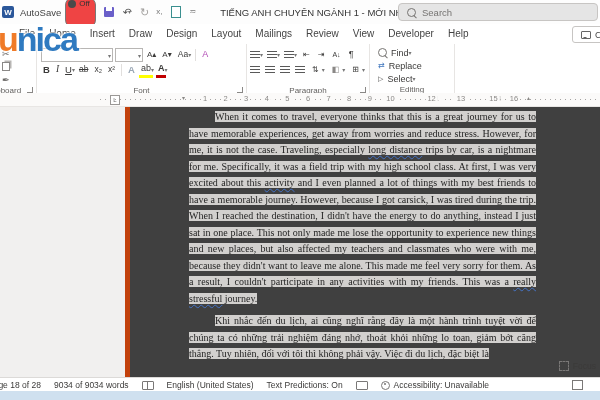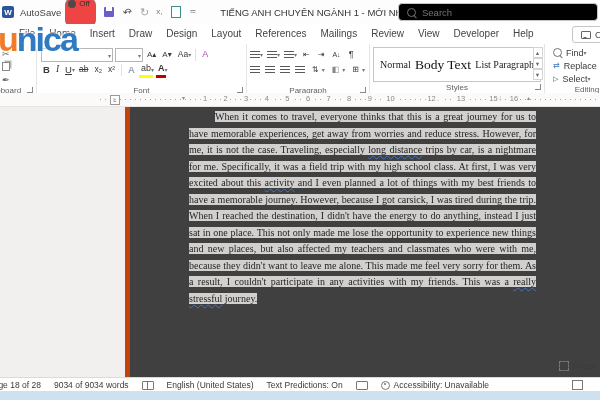--- a/index.html
+++ b/index.html
@@ -18,21 +18,21 @@
   .qat{display:flex;align-items:center;gap:7px;margin-right:10px;}
   .save-ic{width:10px;height:10px;background:#6a5fc9;border-radius:1px;position:relative;}
   .save-ic:before{content:"";position:absolute;left:2px;top:0;width:6px;height:4px;background:#fff;}
   .glyph{font-size:11px;color:#555;line-height:1;}
   .glyph-sm{font-size:8px;color:#777;line-height:1;}
   .drop{font-size:6px;color:#777;margin-left:-4px;}
   .doc-ic{width:8px;height:10px;border:1px solid #3a8f8f;background:#fff;position:relative;}
   .doc-title{display:flex;align-items:center;gap:6px;margin-left:14px;white-space:nowrap;
     font-size:9.5px;color:#333;}
   .searchbox{position:absolute;left:398px;top:3px;width:190px;height:16px;border:1px solid #c7c5c3;
-    border-radius:4px;background:#000000;display:flex;align-items:center;gap:6px;padding-left:8px;
+    border-radius:4px;background:#e5e5e5;display:flex;align-items:center;gap:6px;padding-left:8px;
     font-size:9.5px;color:#767472;}
   .mag{width:7px;height:7px;border:1px solid #767472;border-radius:50%;position:relative;flex:none;}
   .mag:after{content:"";position:absolute;left:6px;top:6px;width:4px;height:1px;background:#767472;
     transform:rotate(45deg);transform-origin:0 0;}
   
   .tabrow{position:absolute;left:0;top:24px;width:600px;height:20px;background:#fff;
     display:flex;align-items:center;}
   .tabs{display:flex;margin-left:12px;}
   .tab{padding:0 7px;font-size:10px;color:#444;line-height:20px;white-space:nowrap;}
   .comments-btn{position:absolute;left:572px;top:2px;height:15px;border:1px solid #c7c5c3;
@@ -158,21 +158,20 @@
   </div>
 
   <div class="tabrow">
     <div class="tabs">
         <span class="tab">File</span>
         <span class="tab">Home</span>
         <span class="tab">Insert</span>
         <span class="tab">Draw</span>
         <span class="tab">Design</span>
         <span class="tab">Layout</span>
-        <span class="tab">References</span>
         <span class="tab">Mailings</span>
         <span class="tab">Review</span>
         <span class="tab">View</span>
         <span class="tab">Developer</span>
         <span class="tab">Help</span>
       </div>
     <div class="comments-btn">
       <span class="bubble"></span>
       <span>Comments</span>
     </div>
@@ -257,34 +256,20 @@
           <span class="drop">▾</span>
         <span class="btn" style="font-size:8px;color:#8a8886">◧</span>
           <span class="drop">▾</span>
         <span class="btn" style="font-size:8px">⊞</span>
           <span class="drop">▾</span>
       </div>
       <div class="grp-label">Paragraph</div>
       <span class="launch"></span>
     </div>
 
-    <div class="grp g-styles">
-      <div class="gallery">
-          <span class="st-normal">Normal</span>
-          <span class="st-body">Body Text</span>
-          <span class="st-list">List Paragraph</span>
-        </div>
-      <div class="scrollcol">
-        <span>▲</span>
-        <span>▼</span>
-        <span>▼</span>
-      </div>
-      <div class="grp-label">Styles</div>
-      <span class="launch"></span>
-    </div>
 
     <div class="grp g-edit" style="border-right:1px solid #e7e5e3">
       <div class="edit-row">
         <span class="mag"></span>
         <span>Find</span>
         <span class="drop">▾</span>
       </div>
       <div class="edit-row">
         <span class="repl-ic">⇄</span>
         <span>Replace</span>
@@ -321,20 +306,21 @@
         <span class="rnum" style="left: 514px;">16</span>
       </div>
     <span class="ind-mark" style="left:182px">▾</span>
     <span class="ind-mark" style="left:527px">▴</span>
   </div>
 
   <div class="docarea">
     <div class="page">
       <div class="textcol">
           <div class="para"><span class="sel">When it comes to travel, everyone thinks that this is a great journey for us to have memorable experiences, get away from worries and reduce stress. However, for me, it is not the case. Traveling, especially <span class="gram">long distance</span> trips by car, is a nightmare for me. Specifically, it was a field trip with my high school class. At first, I was very excited about this <span class="gram">activity</span> and I even planned a lot of things with my best friends to have a memorable journey. However, because I got carsick, I was tired during the trip. When I reached the destination, I didn't have the energy to do anything, instead I just sat in one place. This not only made me lose the opportunity to experience new things and new places, but also affected my teachers and classmates who were with me, because they didn't want to leave me alone. This made me feel very sorry for them. As a result, I couldn't participate in any activities with my friends. This was a <span class="gram">really stressful</span> journey.</span></div>
+          <div class="para"><span class="sel">Khi nhắc đến du lịch, ai cũng nghĩ rằng đây là một hành trình tuyệt vời để chúng ta có những trải nghiệm đáng nhớ, thoát khỏi những lo toan, giảm bớt căng thẳng. Tuy nhiên, đối với tôi thì không phải vậy. Việc đi du lịch, đặc biệt là</span></div>
         </div>
     </div>
   </div>
 
   <div class="statusbar">
     <span class="sb-first">Page 18 of 28</span>
     <span>9034 of 9034 words</span>
     <span class="book-ic"></span>
     <span>English (United States)</span>
     <span>Text Predictions: On</span>

